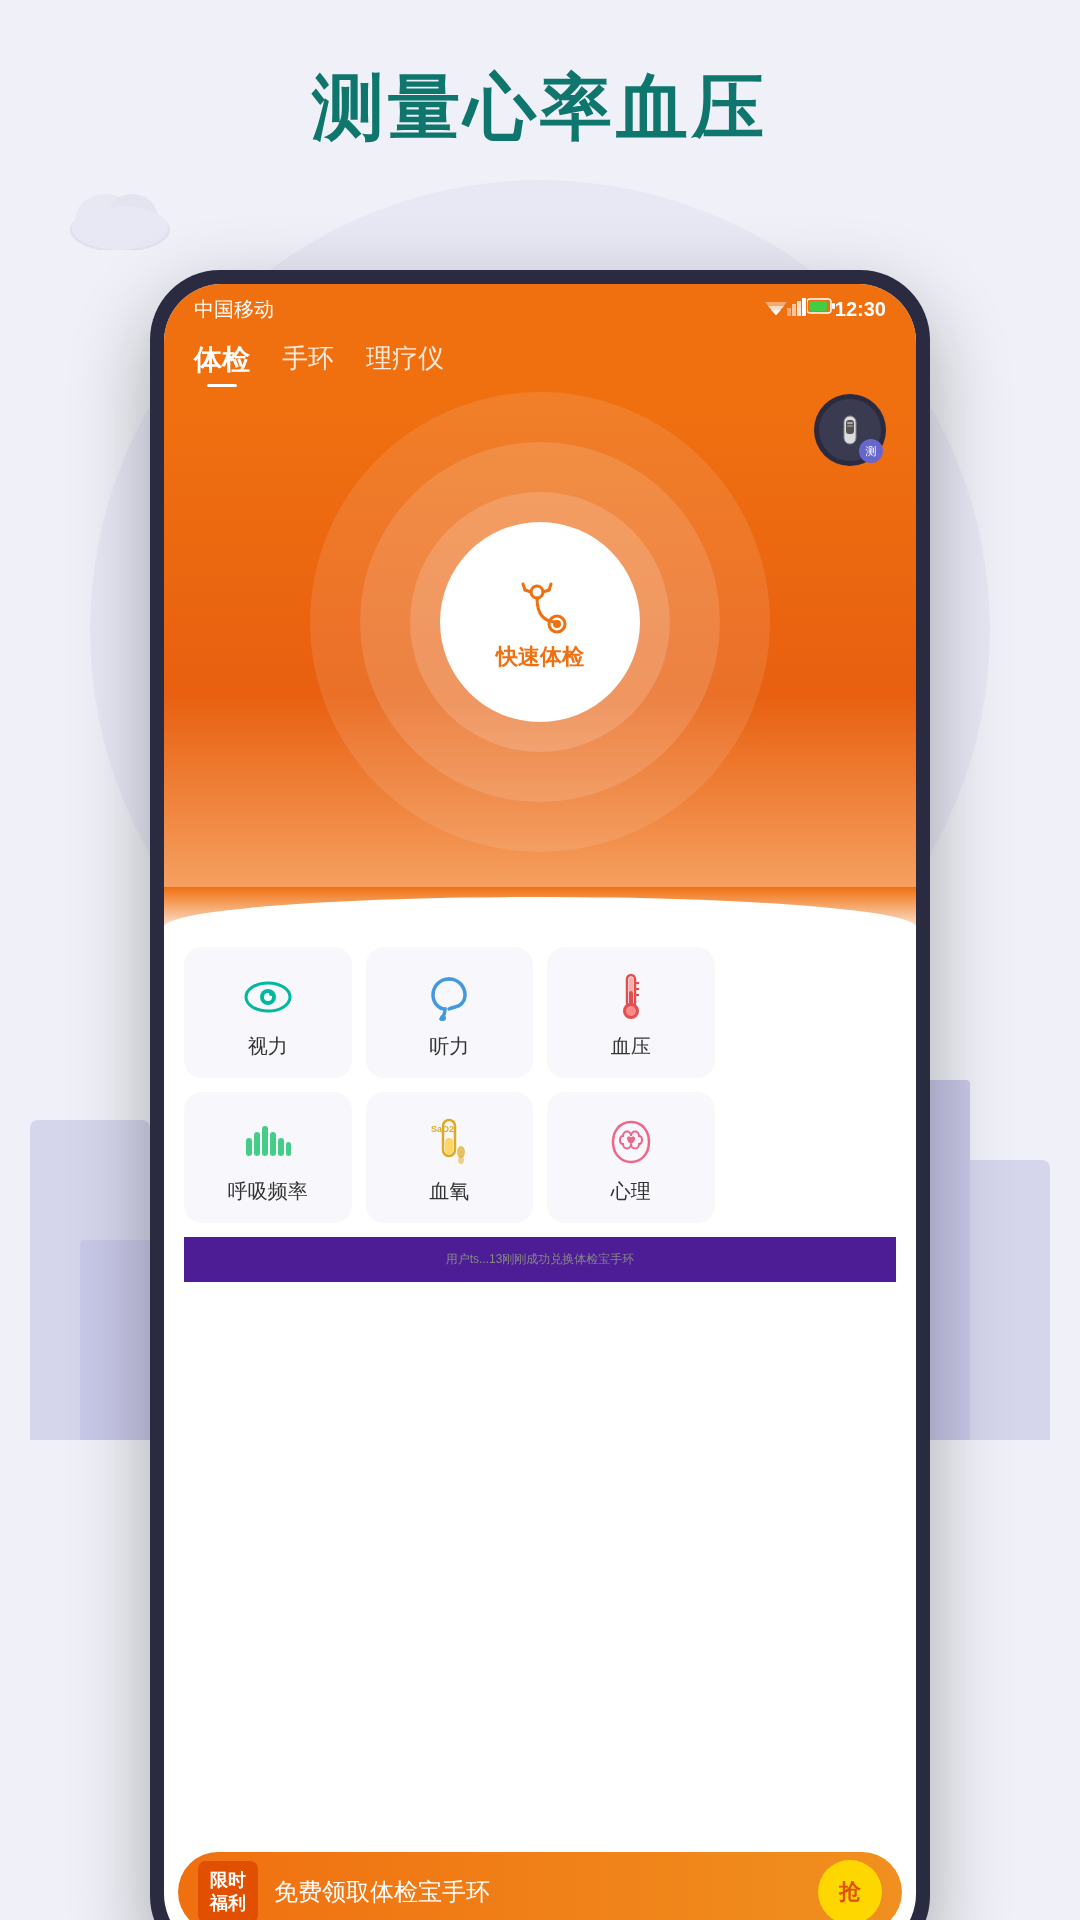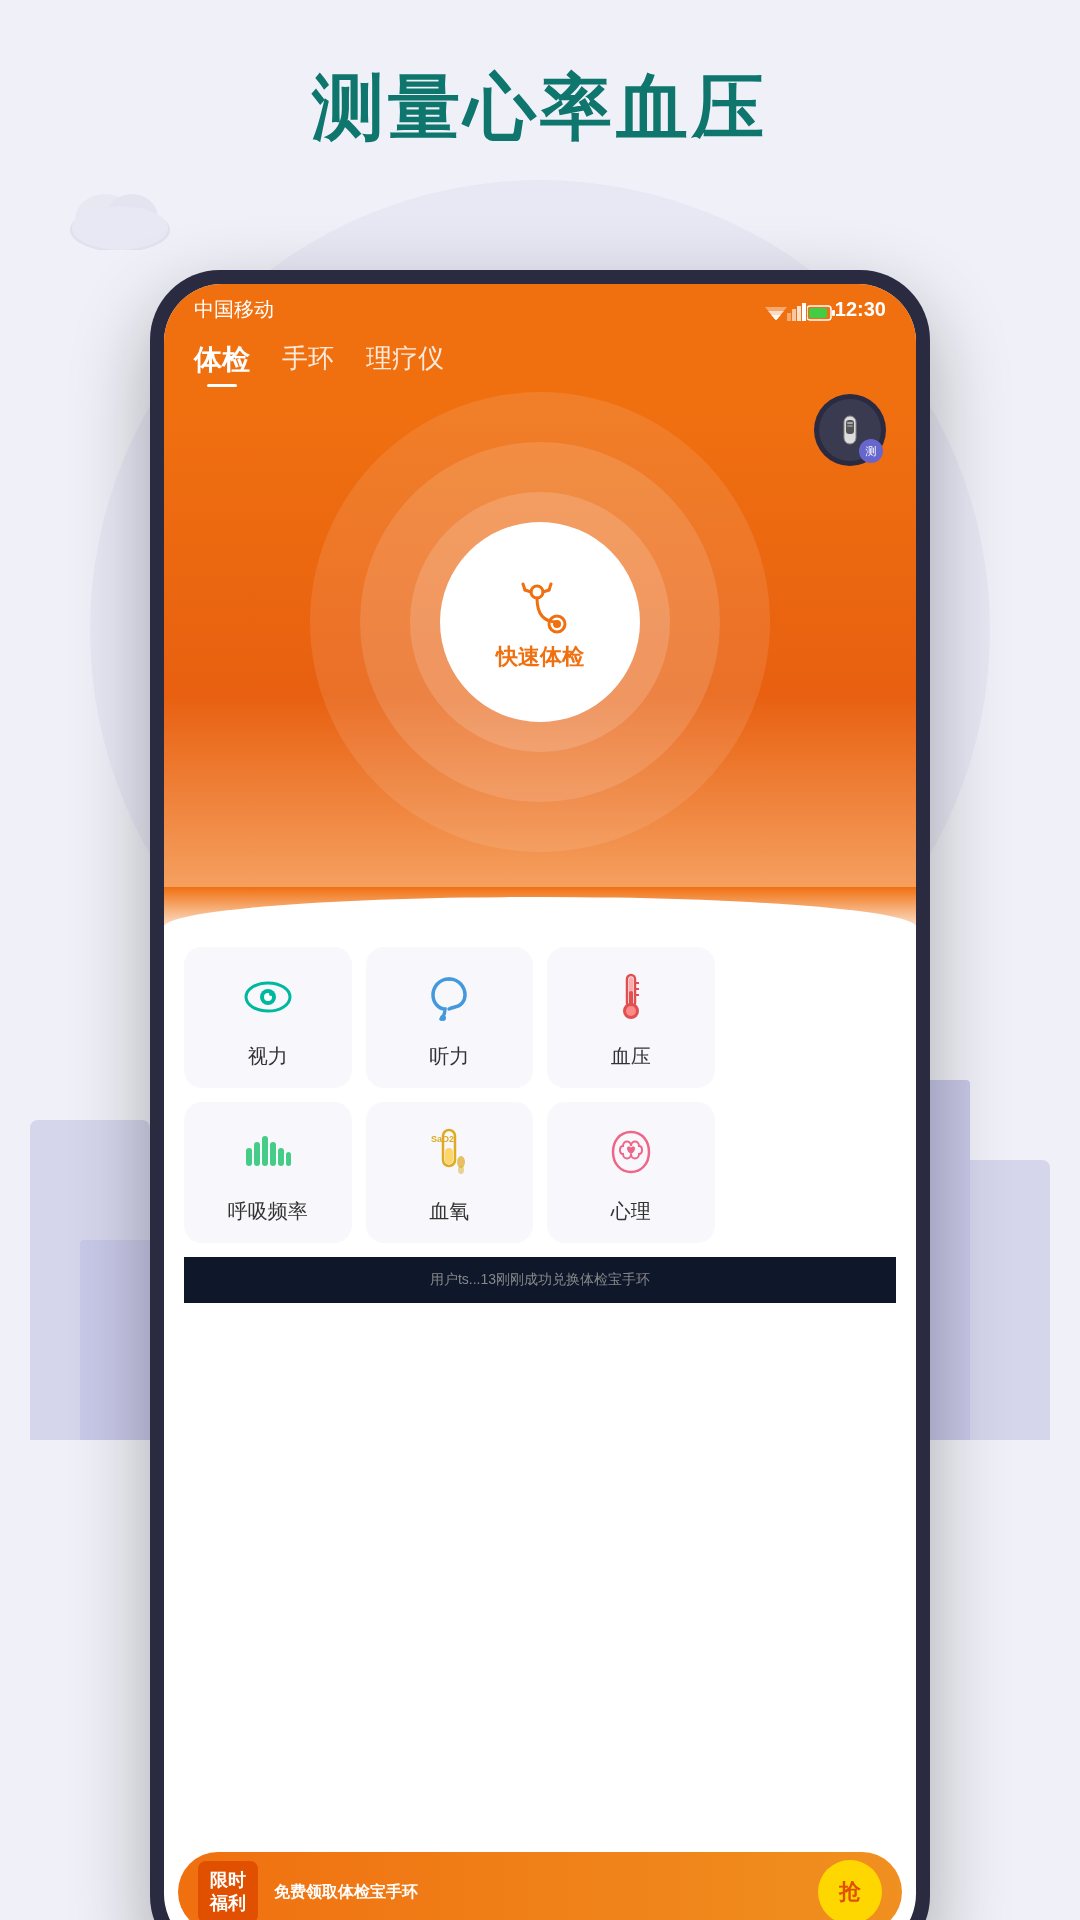--- a/index.html
+++ b/index.html
@@ -83,21 +83,21 @@
       align-items: center;
       padding: 12px 30px 8px;
       background: #f07010;
       color: white;
       font-size: 20px;
       font-weight: 500;
     }
 
     .status-icons {
       display: flex;
-      align-items: flex-end;
+      align-items: flex-start;
     }
 
     
     .nav-tabs {
       background: #f07010;
       padding: 10px 30px 20px;
       display: flex;
       gap: 32px;
     }
 
@@ -230,35 +230,35 @@
       margin-bottom: 14px;
     }
 
     .grid-item {
       background: #f8f8fc;
       border-radius: 18px;
       padding: 24px 10px 18px;
       display: flex;
       flex-direction: column;
       align-items: center;
-      gap: 20px;
+      gap: 10px;
     }
 
     .grid-label {
       font-size: 20px;
       color: #333;
       font-weight: 400;
     }
 
     
     .notification-bar {
-      background: #0f172a;
+      background: #4c1d95;
       padding: 14px 20px;
       text-align: center;
-      font-size: 14px;
+      font-size: 12px;
       color: #888;
     }
 
     
     .banner {
       position: absolute;
       bottom: 20px;
       left: 14px;
       right: 14px;
       height: 80px;
@@ -278,22 +278,22 @@
       padding: 8px 12px;
       border-radius: 8px;
       line-height: 1.3;
       text-align: center;
       white-space: nowrap;
     }
 
     .banner-text {
       flex: 1;
       color: white;
-      font-size: 16px;
-      font-weight: 700;
+      font-size: 24px;
+      font-weight: 400;
     }
 
     .banner-btn {
       width: 64px;
       height: 64px;
       background: #ffd700;
       border-radius: 50%;
       display: flex;
       align-items: center;
       justify-content: center;

